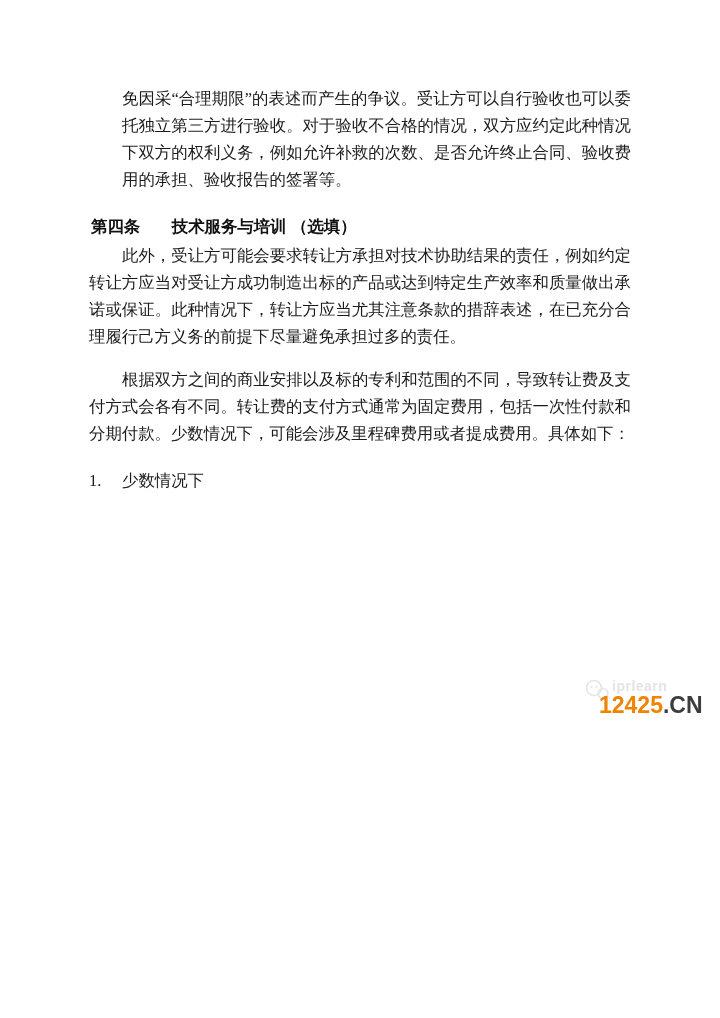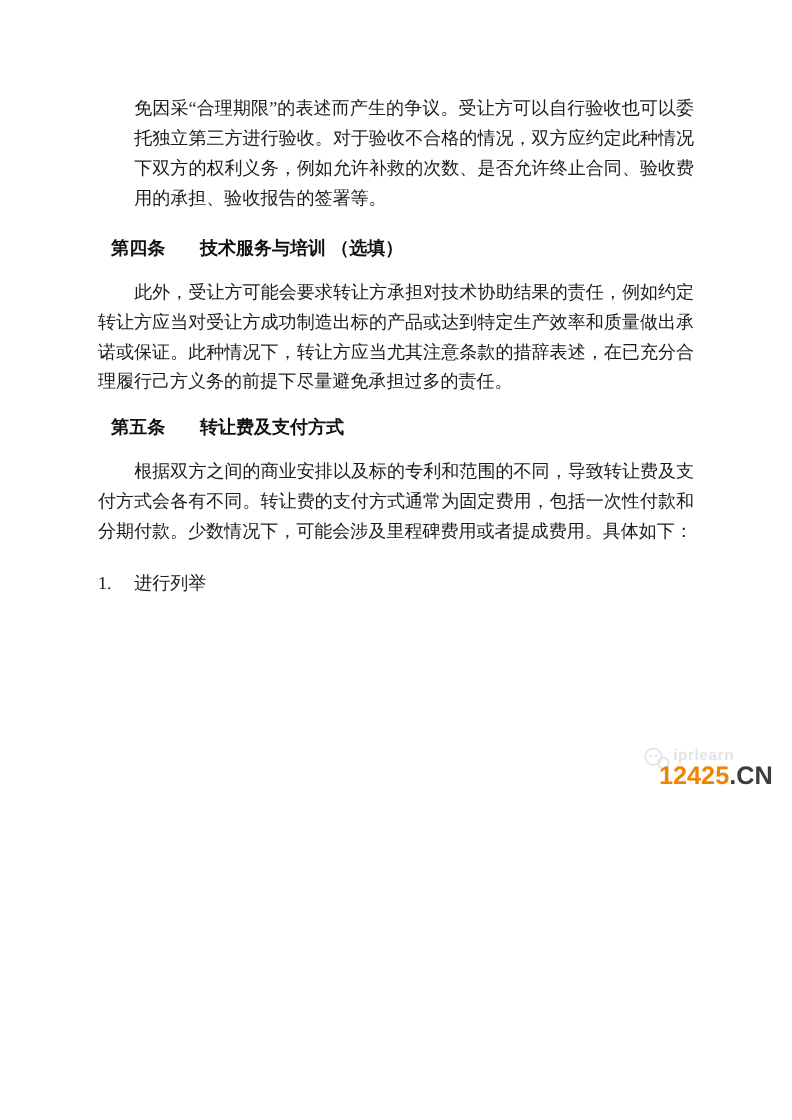--- a/index.html
+++ b/index.html
@@ -27,21 +27,21 @@
   .indent-block {
     margin-left: 33px !important;
     margin-bottom: 20px !important;
   }
   .heading {
     font-family: "Liberation Sans", "DejaVu Sans", sans-serif;
     font-weight: 700;
     font-size: 16.4px;
     line-height: 27px;
     color: #111111;
-    margin: 12px;
+    margin: 2px;
     white-space: nowrap;
   }
   .heading .hnum { margin-right: 27px; }
   .body-para {
     text-indent: 33px;
     margin-bottom: 16px !important;
   }
   .list-item {
     display: flex;
     margin-top: 20px;
@@ -102,30 +102,26 @@
 
 
     <h3 class="heading">
       <span class="hnum">第四条</span>
       <span class="htitle">技术服务与培训 （选填）</span>
     </h3>
 
 
     <p class="body-para">此外，受让方可能会要求转让方承担对技术协助结果的责任，例如约定转让方应当对受让方成功制造出标的产品或达到特定生产效率和质量做出承诺或保证。此种情况下，转让方应当尤其注意条款的措辞表述，在已充分合理履行己方义务的前提下尽量避免承担过多的责任。</p>
 
-    <h3 class="heading">
-      <span class="hnum">第五条</span>
-      <span class="htitle">转让费及支付方式</span>
-    </h3>
 
     <p class="body-para">根据双方之间的商业安排以及标的专利和范围的不同，导致转让费及支付方式会各有不同。转让费的支付方式通常为固定费用，包括一次性付款和分期付款。少数情况下，可能会涉及里程碑费用或者提成费用。具体如下：</p>
 
     <div class="list-item">
       <span class="li-num">1.</span>
-      <span class="li-text">进行列举</span>
+      <span class="li-text">少数情况下</span>
     </div>
 
   </div>
 
   <div class="page-number">28</div>
 
   <div class="watermark">
     <div class="wm-ghost">
       <span>
         <svg width="26" height="24" viewBox="0 0 26 24">

